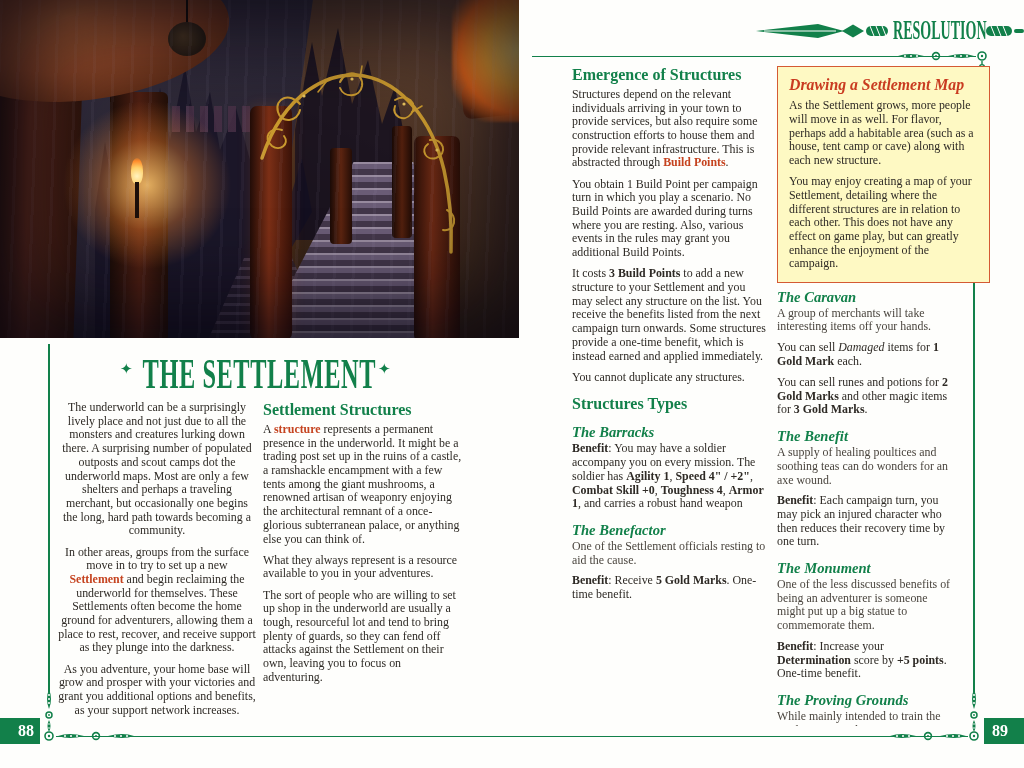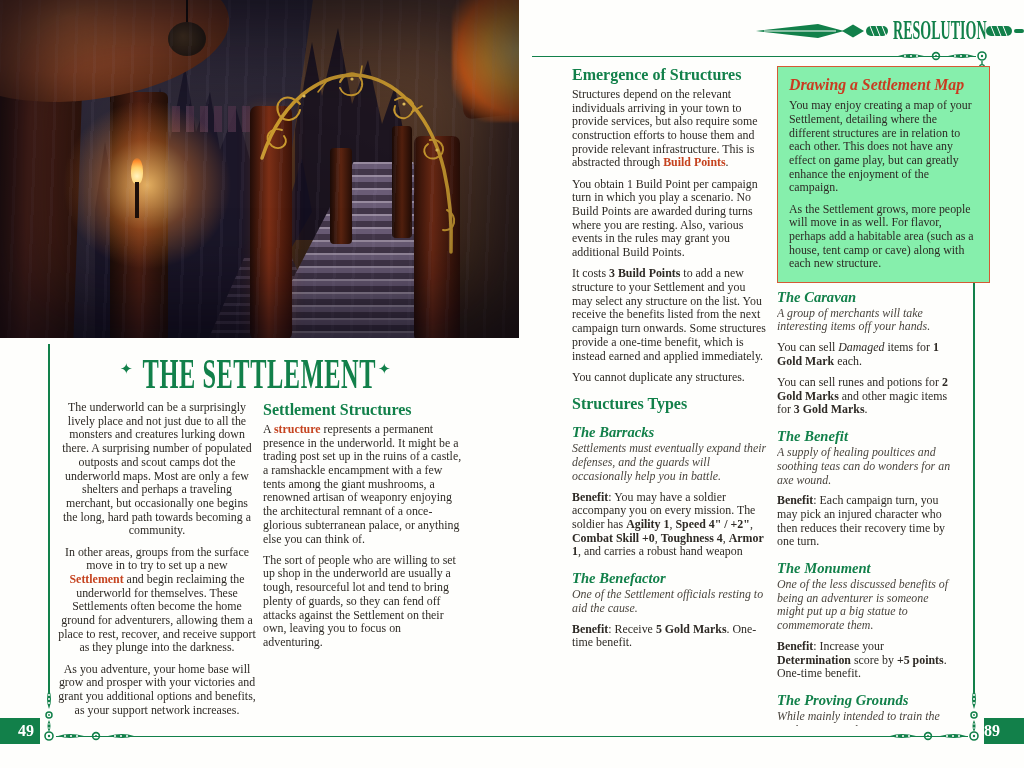--- a/index.html
+++ b/index.html
@@ -76,40 +76,40 @@
   .tdia.l{left:120px;} .tdia.r{left:378px;}
 
   .col{position:absolute;font-size:11.9px;line-height:13.7px;overflow:hidden;}
   .col-l1{left:58px;top:401px;width:198px;height:334px;text-align:center;}
   .col-l2{left:263px;top:401px;width:199px;height:334px;}
   .col-ra{left:572px;top:66px;width:196px;height:650px;}
   .col-rb{left:777px;top:66px;width:213px;height:660px;}
 
   .blk-h2{font-weight:bold;font-size:16px;line-height:1.12;color:var(--green);margin:11px 0 4px;}
   .blk-h3{font-weight:bold;font-style:italic;font-size:14.6px;line-height:1.1;color:var(--green);margin:11px 0 2px;}
-  .blk-flavor{font-style:italic;color:var(--flavor);margin:0 0 7px;}
+  .blk-flavor{color:var(--flavor);margin:0 0 7px;}
   .blk-p{margin:0 0 7.5px;}
   .col > .blk:first-child, .sections > .blk:first-child{margin-top:0;}
   .seg-b{font-weight:bold;} .seg-i{font-style:italic;}
   .seg-a{color:var(--accent);font-weight:bold;}
 
-  .sidebar-box{border:1.6px solid var(--box-border);background:#86efac;padding:9px 11px 3px;position:relative;z-index:3;}
+  .sidebar-box{border:1.6px solid var(--box-border);background:#fef9c3;padding:9px 11px 3px;position:relative;z-index:3;}
   .sidebar-box .box-h{font-weight:bold;font-style:italic;font-size:15.8px;line-height:1.15;color:var(--red-head);margin:0 0 5px;}
   .col-rb .sections{margin-top:6px;width:181px;}
 
   
   .res-title{position:absolute;left:893px;top:15px;height:30px;white-space:nowrap;
         font-weight:bold;font-size:27px;line-height:30px;color:var(--green);
         transform:scaleX(.52);transform-origin:left center;letter-spacing:0;}
 
   
   .pagenum{position:absolute;top:718px;width:40px;height:26px;background:var(--green);
         color:#ffffff;font-weight:bold;font-size:16px;line-height:26px;}
   .pagenum.left{left:0;text-align:right;padding-right:6px;}
-  .pagenum.right{left:984px;text-align:left;padding-left:0;}
+  .pagenum.right{left:984px;text-align:left;padding-left:8px;}
 </style>
 </head>
 <body>
 
 <div id="spread">
 
   <svg width="0" height="0" style="position:absolute">
     <defs>
       <g id="bead-h" stroke="none" fill="#12804a">
         <path d="M2,5 Q13,1 28,5 Q13,9 2,5"></path>
@@ -193,36 +193,37 @@
   </div>
 
   <div class="col col-l1">
       <div class="blk blk-p"><span>The underworld can be a surprisingly lively place and not just due to all the monsters and creatures lurking down there. A surprising number of populated outposts and scout camps dot the underworld maps. Most are only a few shelters and perhaps a traveling merchant, but occasionally one begins the long, hard path towards becoming a community.</span></div>
       <div class="blk blk-p"><span>In other areas, groups from the surface move in to try to set up a new </span><span class="seg-a">Settlement</span><span> and begin reclaiming the underworld for themselves. These Settlements often become the home ground for adventurers, allowing them a place to rest, recover, and receive support as they plunge into the darkness.</span></div>
       <div class="blk blk-p"><span>As you adventure, your home base will grow and prosper with your victories and grant you additional options and benefits, as your support network increases.</span></div>
     </div>
   <div class="col col-l2">
       <div class="blk blk-h2">Settlement Structures</div>
       <div class="blk blk-p"><span>A </span><span class="seg-a">structure</span><span> represents a permanent presence in the underworld. It might be a trading post set up in the ruins of a castle, a ramshackle encampment with a few tents among the giant mushrooms, a renowned artisan of weaponry enjoying the architectural remnant of a once-glorious subterranean palace, or anything else you can think of.</span></div>
+      <div class="blk blk-p"><span>What they always represent is a resource available to you in your adventures.</span></div>
       <div class="blk blk-p"><span>The sort of people who are willing to set up shop in the underworld are usually a tough, resourceful lot and tend to bring plenty of guards, so they can fend off attacks against the Settlement on their own, leaving you to focus on adventuring.</span></div>
     </div>
 
   <div class="gline" style="left:48px;top:344px;width:1.5px;height:348px;"></div>
   <svg class="orn" style="left:42px;top:688px;" width="14" height="46" viewBox="0 0 14 46">
       <use href="#bead-v"></use>
     </svg>
   <svg class="orn" style="left:44px;top:731px;" width="10" height="10" viewBox="-5 -5 10 10">
       <use href="#corner-ring"></use>
     </svg>
   <div class="gline" style="left:56px;top:736px;width:462px;height:1.2px;"></div>
   <svg class="orn" style="left:56px;top:731px;" width="80" height="10" viewBox="0 0 80 10">
       <use href="#bead-h"></use>
     </svg>
 
-  <div class="pagenum left">49</div>
+  <div class="pagenum left">88</div>
 
   <svg class="orn" style="left:756px;top:20px;" width="134" height="22" viewBox="0 0 134 22">
     <g fill="#12804a">
       <polygon points="0,11 62,4 88,11 62,18"></polygon>
       <line x1="8" y1="11" x2="80" y2="11" stroke="#fff" stroke-width="1"></line>
       <polygon points="86,11 97,4.5 108,11 97,17.5"></polygon>
       <rect x="110" y="6" width="22" height="10" rx="5"></rect>
       <line x1="114" y1="6" x2="118" y2="16" stroke="#fff" stroke-width="1"></line>
       <line x1="120" y1="6" x2="124" y2="16" stroke="#fff" stroke-width="1"></line>
       <line x1="126" y1="6" x2="130" y2="16" stroke="#fff" stroke-width="1"></line>
@@ -255,33 +256,32 @@
   </svg>
 
   <div class="col col-ra">
       <div class="blk blk-h2">Emergence of Structures</div>
       <div class="blk blk-p"><span>Structures depend on the relevant individuals arriving in your town to provide services, but also require some construction efforts to house them and provide relevant infrastructure. This is abstracted through </span><span class="seg-a">Build Points</span><span>.</span></div>
       <div class="blk blk-p"><span>You obtain 1 Build Point per campaign turn in which you play a scenario. No Build Points are awarded during turns where you are resting. Also, various events in the rules may grant you additional Build Points.</span></div>
       <div class="blk blk-p"><span>It costs </span><span class="seg-b">3 Build Points</span><span> to add a new structure to your Settlement and you may select any structure on the list. You receive the benefits listed from the next campaign turn onwards. Some structures provide a one-time benefit, which is instead earned and applied immediately.</span></div>
       <div class="blk blk-p"><span>You cannot duplicate any structures.</span></div>
       <div class="blk blk-h2">Structures Types</div>
       <div class="blk blk-h3">The Barracks</div>
-      <div class="blk blk-flavor"><span>Settlements must eventually expand their defenses, and the guards will occasionally help you in battle.</span></div>
       <div class="blk blk-p"><span class="seg-b">Benefit</span><span>: You may have a soldier accompany you on every mission. The soldier has </span><span class="seg-b">Agility 1</span><span>, </span><span class="seg-b">Speed 4" / +2"</span><span>, </span><span class="seg-b">Combat Skill +0</span><span>, </span><span class="seg-b">Toughness 4</span><span>, </span><span class="seg-b">Armor 1</span><span>, and carries a robust hand weapon</span></div>
       <div class="blk blk-h3">The Benefactor</div>
       <div class="blk blk-flavor"><span>One of the Settlement officials resting to aid the cause.</span></div>
       <div class="blk blk-p"><span class="seg-b">Benefit</span><span>: Receive </span><span class="seg-b">5 Gold Marks</span><span>. One-time benefit.</span></div>
     </div>
 
   <div class="col col-rb">
     <div class="sidebar-box">
       <div class="box-h">Drawing a Settlement Map</div>
       <div>
+          <div class="blk blk-p"><span>As the Settlement grows, more people will move in as well. For flavor, perhaps add a habitable area (such as a house, tent camp or cave) along with each new structure.</span></div>
           <div class="blk blk-p"><span>You may enjoy creating a map of your Settlement, detailing where the different structures are in relation to each other. This does not have any effect on game play, but can greatly enhance the enjoyment of the campaign.</span></div>
-          <div class="blk blk-p"><span>As the Settlement grows, more people will move in as well. For flavor, perhaps add a habitable area (such as a house, tent camp or cave) along with each new structure.</span></div>
         </div>
     </div>
     <div class="sections">
         <div class="blk blk-h3">The Caravan</div>
         <div class="blk blk-flavor"><span>A group of merchants will take interesting items off your hands.</span></div>
         <div class="blk blk-p"><span>You can sell </span><span class="seg-i">Damaged</span><span> items for </span><span class="seg-b">1 Gold Mark</span><span> each.</span></div>
         <div class="blk blk-p"><span>You can sell runes and potions for </span><span class="seg-b">2 Gold Marks</span><span> and other magic items for </span><span class="seg-b">3 Gold Marks</span><span>.</span></div>
         <div class="blk blk-h3">The Benefit</div>
         <div class="blk blk-flavor"><span>A supply of healing poultices and soothing teas can do wonders for an axe wound.</span></div>
         <div class="blk blk-p"><span class="seg-b">Benefit</span><span>: Each campaign turn, you may pick an injured character who then reduces their recovery time by one turn.</span></div>

